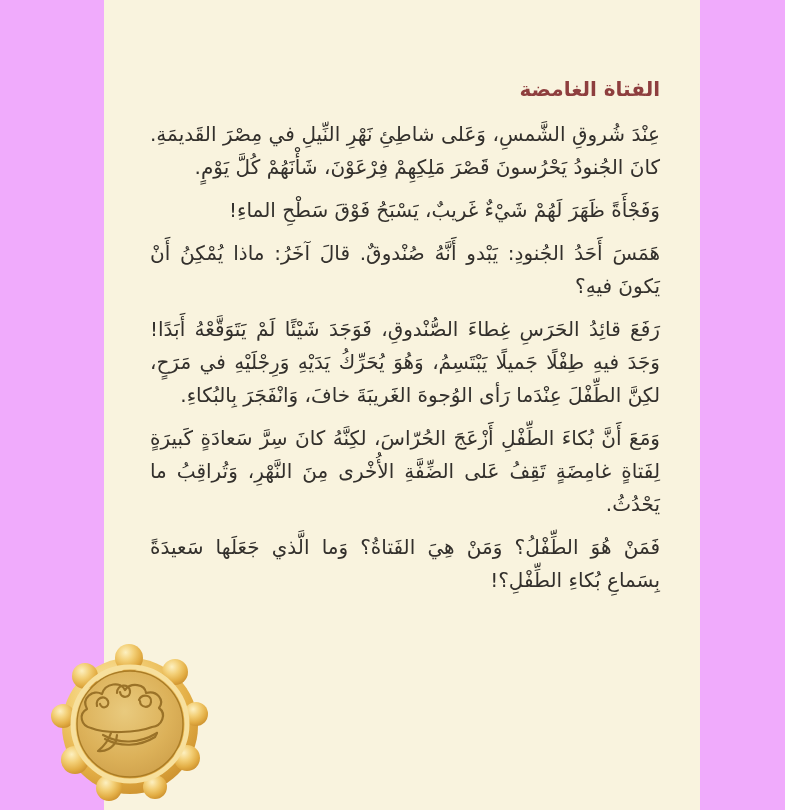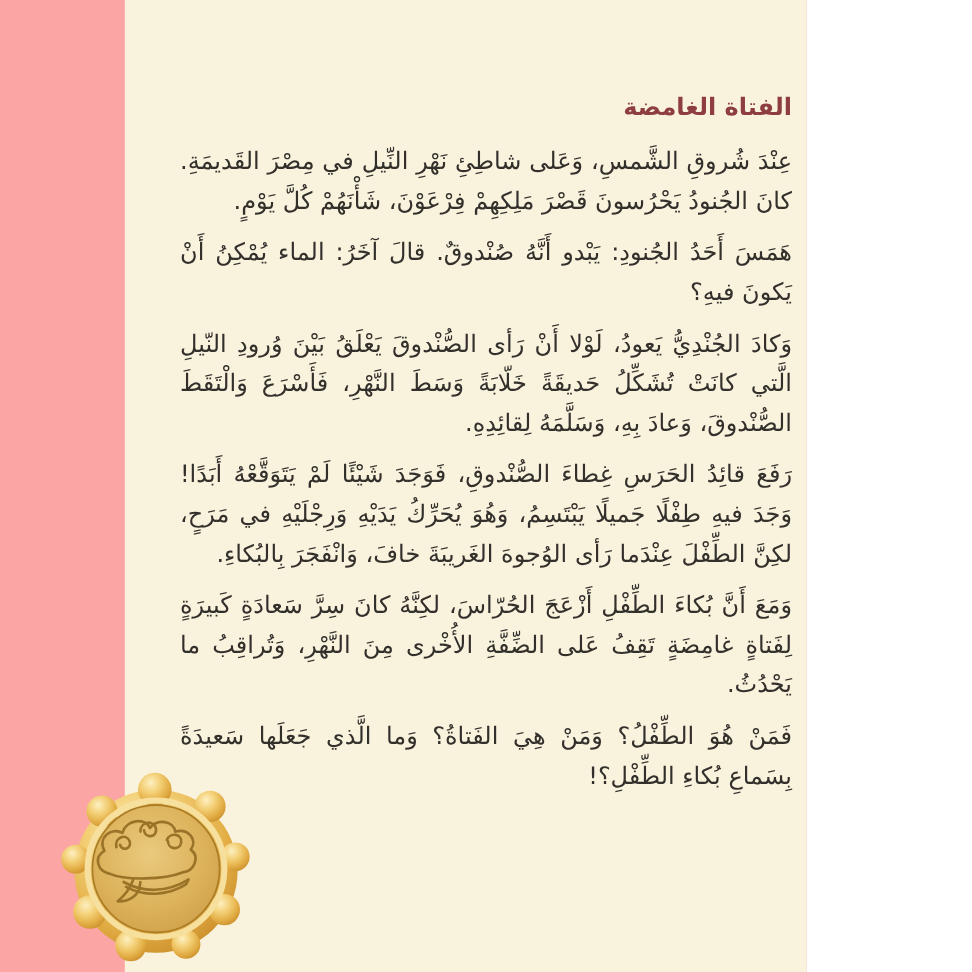--- a/index.html
+++ b/index.html
@@ -3,23 +3,23 @@
 <meta charset="utf-8">
 <style>
   html, body {
     margin: 0;
     padding: 0;
     background: #ffffff;
     font-family: "DejaVu Sans", sans-serif;
   }
   .screen {
     position: relative;
-    width: 672px;
+    width: 785px;
     height: 810px;
-    background: #fca5a5;
+    background: #f0abfc;
     overflow: hidden;
   }
   .paper {
     position: absolute;
     left: 104px;
     top: 0;
     width: 596px;
     height: 810px;
     background: #f9f3de;
   }
@@ -61,22 +61,22 @@
 </head>
 <body>
 
 <div class="screen">
 
   <div class="paper"></div>
 
   <div class="content">
     <h1 class="story-title">الفتاة الغامضة</h1>
     <p class="story-paragraph">عِنْدَ شُروقِ الشَّمسِ، وَعَلى شاطِئِ نَهْرِ النِّيلِ في مِصْرَ القَديمَةِ. كانَ الجُنودُ يَحْرُسونَ قَصْرَ مَلِكِهِمْ فِرْعَوْنَ، شَأْنَهُمْ كُلَّ يَوْمٍ.</p>
-    <p class="story-paragraph">هَمَسَ أَحَدُ الجُنودِ: يَبْدو أَنَّهُ صُنْدوقٌ. قالَ آخَرُ: الماء يُمْكِنُ أَنْ يَكونَ فيهِ؟</p>
-    <p class="story-paragraph">وَكادَ الجُنْدِيُّ يَعودُ، لَوْلا أَنْ رَأى الصُّنْدوقَ يَعْلَقُ بَيْنَ وُرودِ النّيلِ الَّتي كانَتْ تُشَكِّلُ حَديقَةً خَلّابَةً وَسَطَ النَّهْرِ، فَأَسْرَعَ وَالْتَقَطَ الصُّنْدوقَ، وَعادَ بِهِ، وَسَلَّمَهُ لِقائِدِهِ.</p>
+    <p class="story-paragraph">وَفَجْأَةً ظَهَرَ لَهُمْ شَيْءٌ غَريبٌ، يَسْبَحُ فَوْقَ سَطْحِ الماءِ!</p>
+    <p class="story-paragraph">هَمَسَ أَحَدُ الجُنودِ: يَبْدو أَنَّهُ صُنْدوقٌ. قالَ آخَرُ: ماذا يُمْكِنُ أَنْ يَكونَ فيهِ؟</p>
     <p class="story-paragraph">رَفَعَ قائِدُ الحَرَسِ غِطاءَ الصُّنْدوقِ، فَوَجَدَ شَيْئًا لَمْ يَتَوَقَّعْهُ أَبَدًا! وَجَدَ فيهِ طِفْلًا جَميلًا يَبْتَسِمُ، وَهُوَ يُحَرِّكُ يَدَيْهِ وَرِجْلَيْهِ في مَرَحٍ، لكِنَّ الطِّفْلَ عِنْدَما رَأى الوُجوهَ الغَريبَةَ خافَ، وَانْفَجَرَ بِالبُكاءِ.</p>
     <p class="story-paragraph">وَمَعَ أَنَّ بُكاءَ الطِّفْلِ أَزْعَجَ الحُرّاسَ، لكِنَّهُ كانَ سِرَّ سَعادَةٍ كَبيرَةٍ لِفَتاةٍ غامِضَةٍ تَقِفُ عَلى الضِّفَّةِ الأُخْرى مِنَ النَّهْرِ، وَتُراقِبُ ما يَحْدُثُ.</p>
     <p class="story-paragraph">فَمَنْ هُوَ الطِّفْلُ؟ وَمَنْ هِيَ الفَتاةُ؟ وَما الَّذي جَعَلَها سَعيدَةً بِسَماعِ بُكاءِ الطِّفْلِ؟!</p>
 
   </div>
 
   <div class="seal-wrap">
     <svg viewBox="0 0 170 170" xmlns="http://www.w3.org/2000/svg">
       <defs>
         <radialGradient id="goldWax" cx="0.38" cy="0.30" r="0.85">

